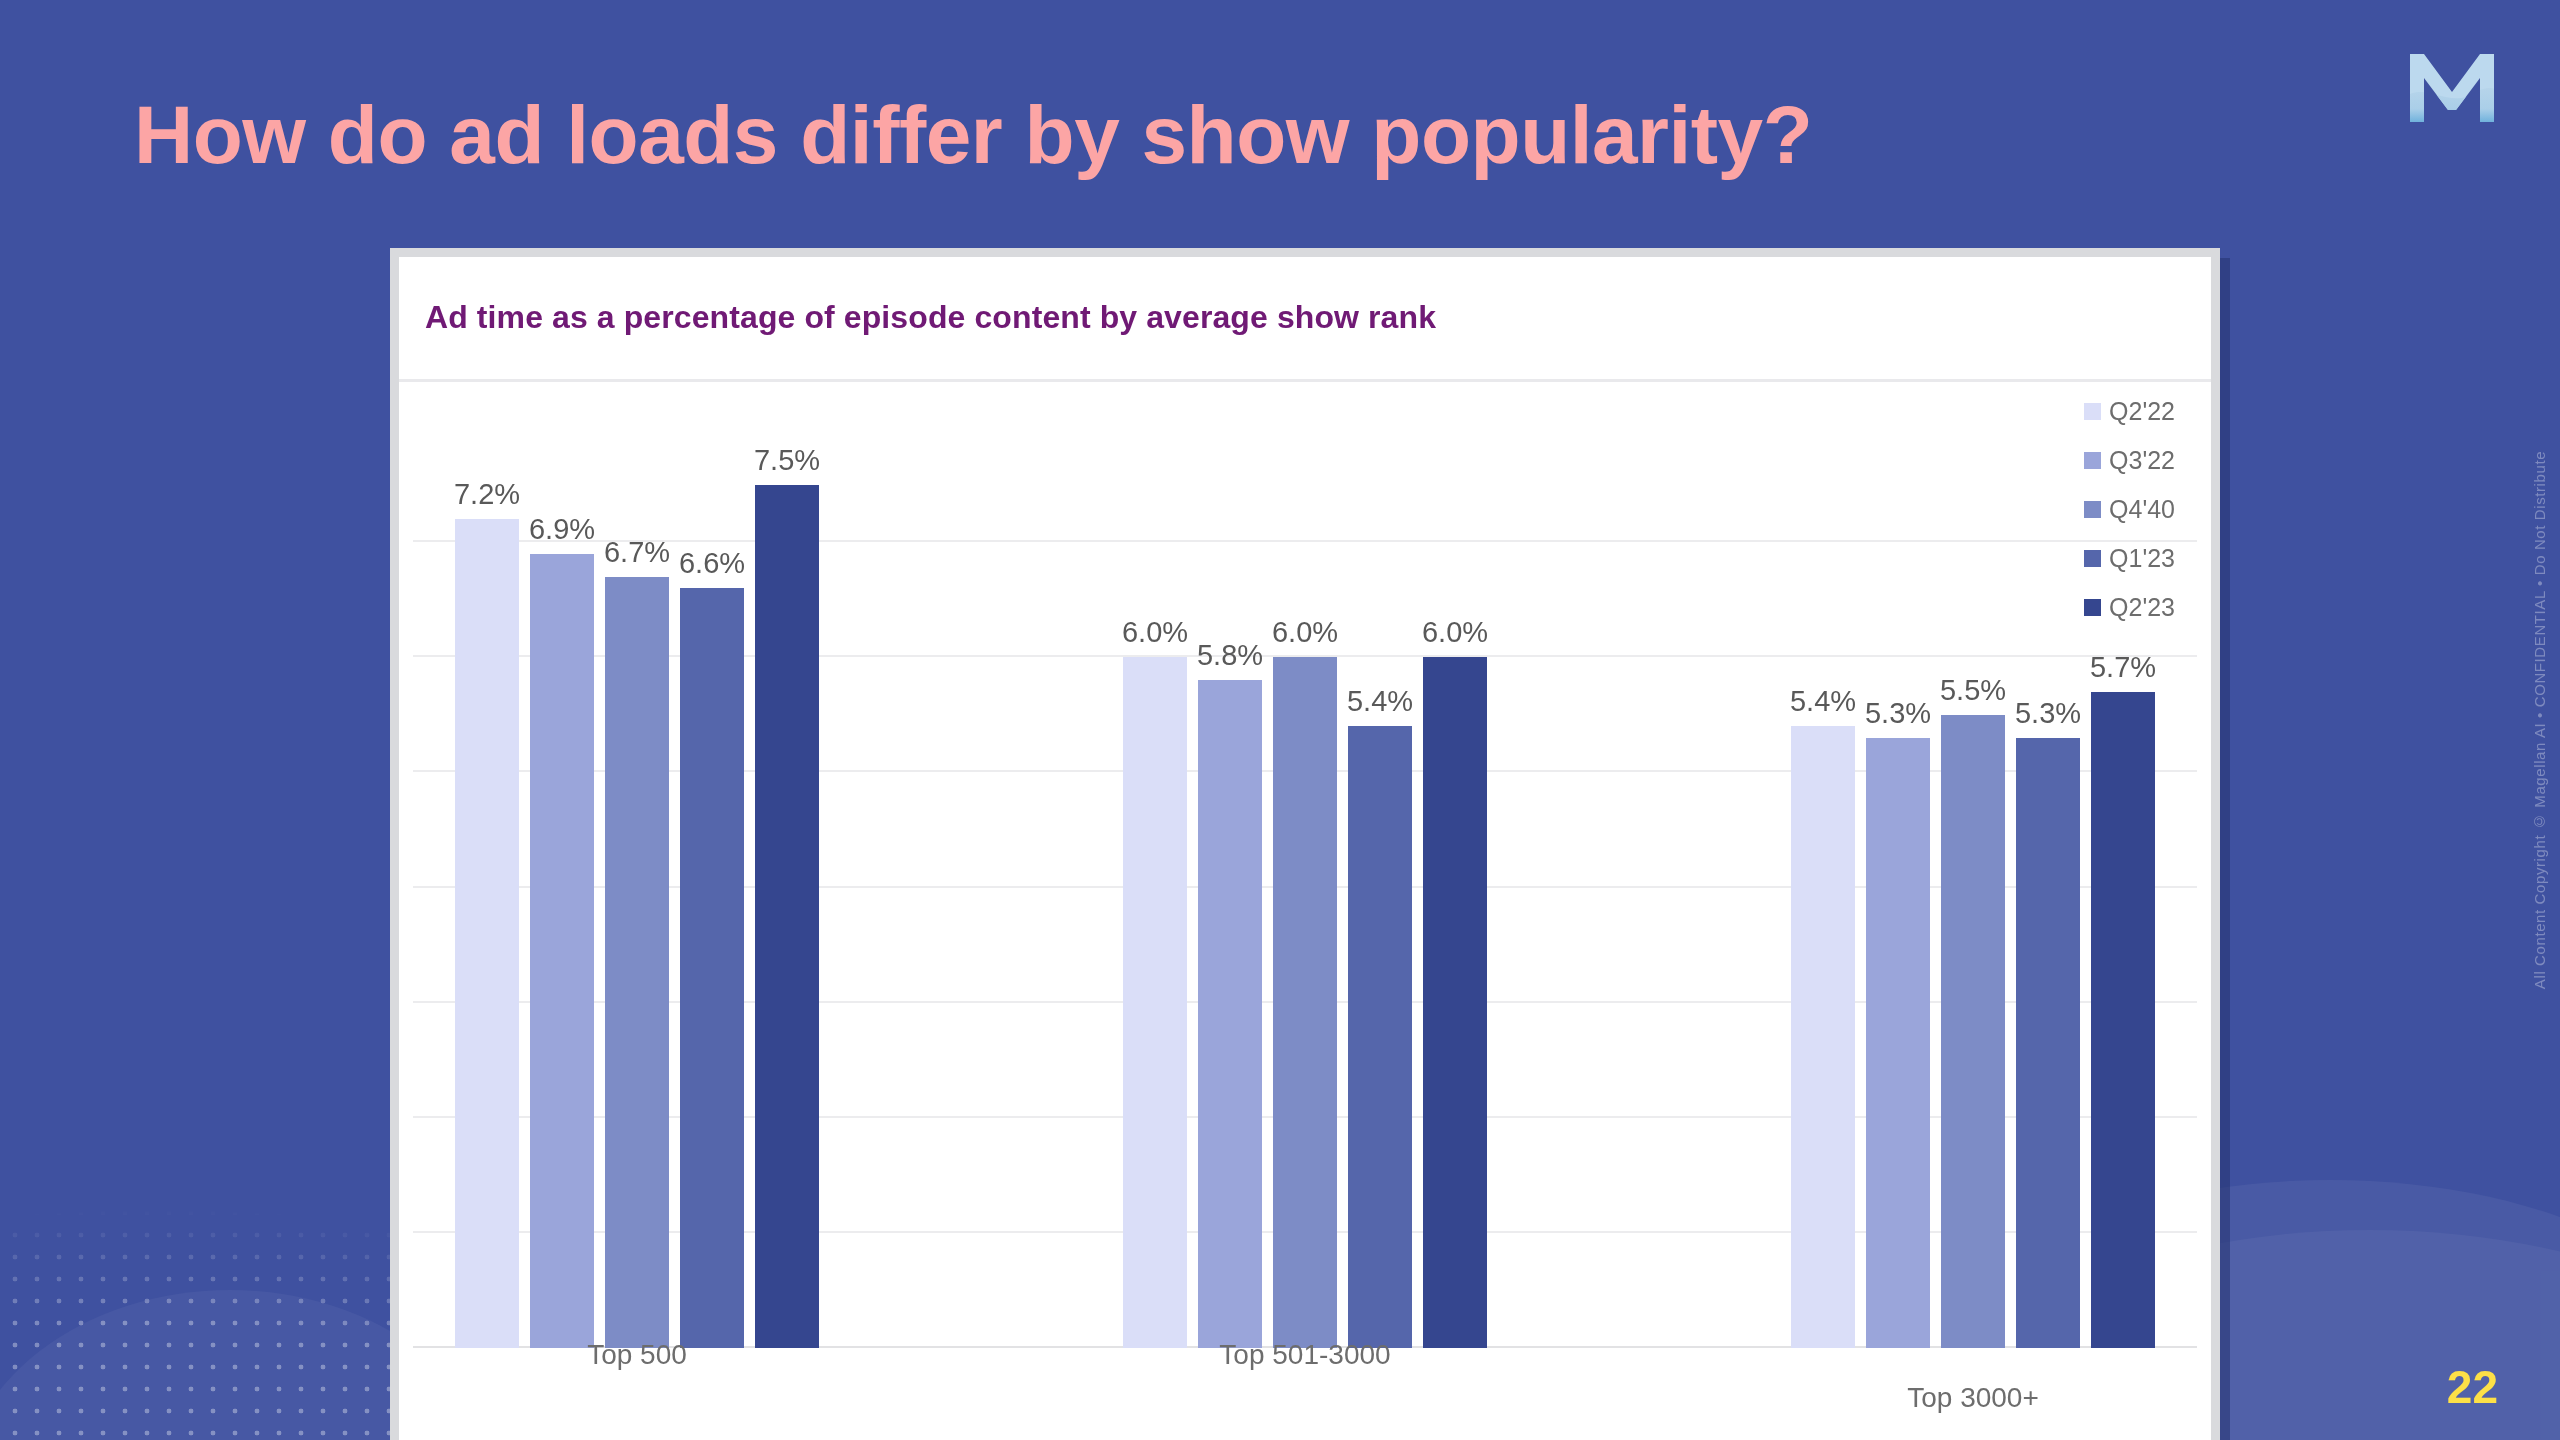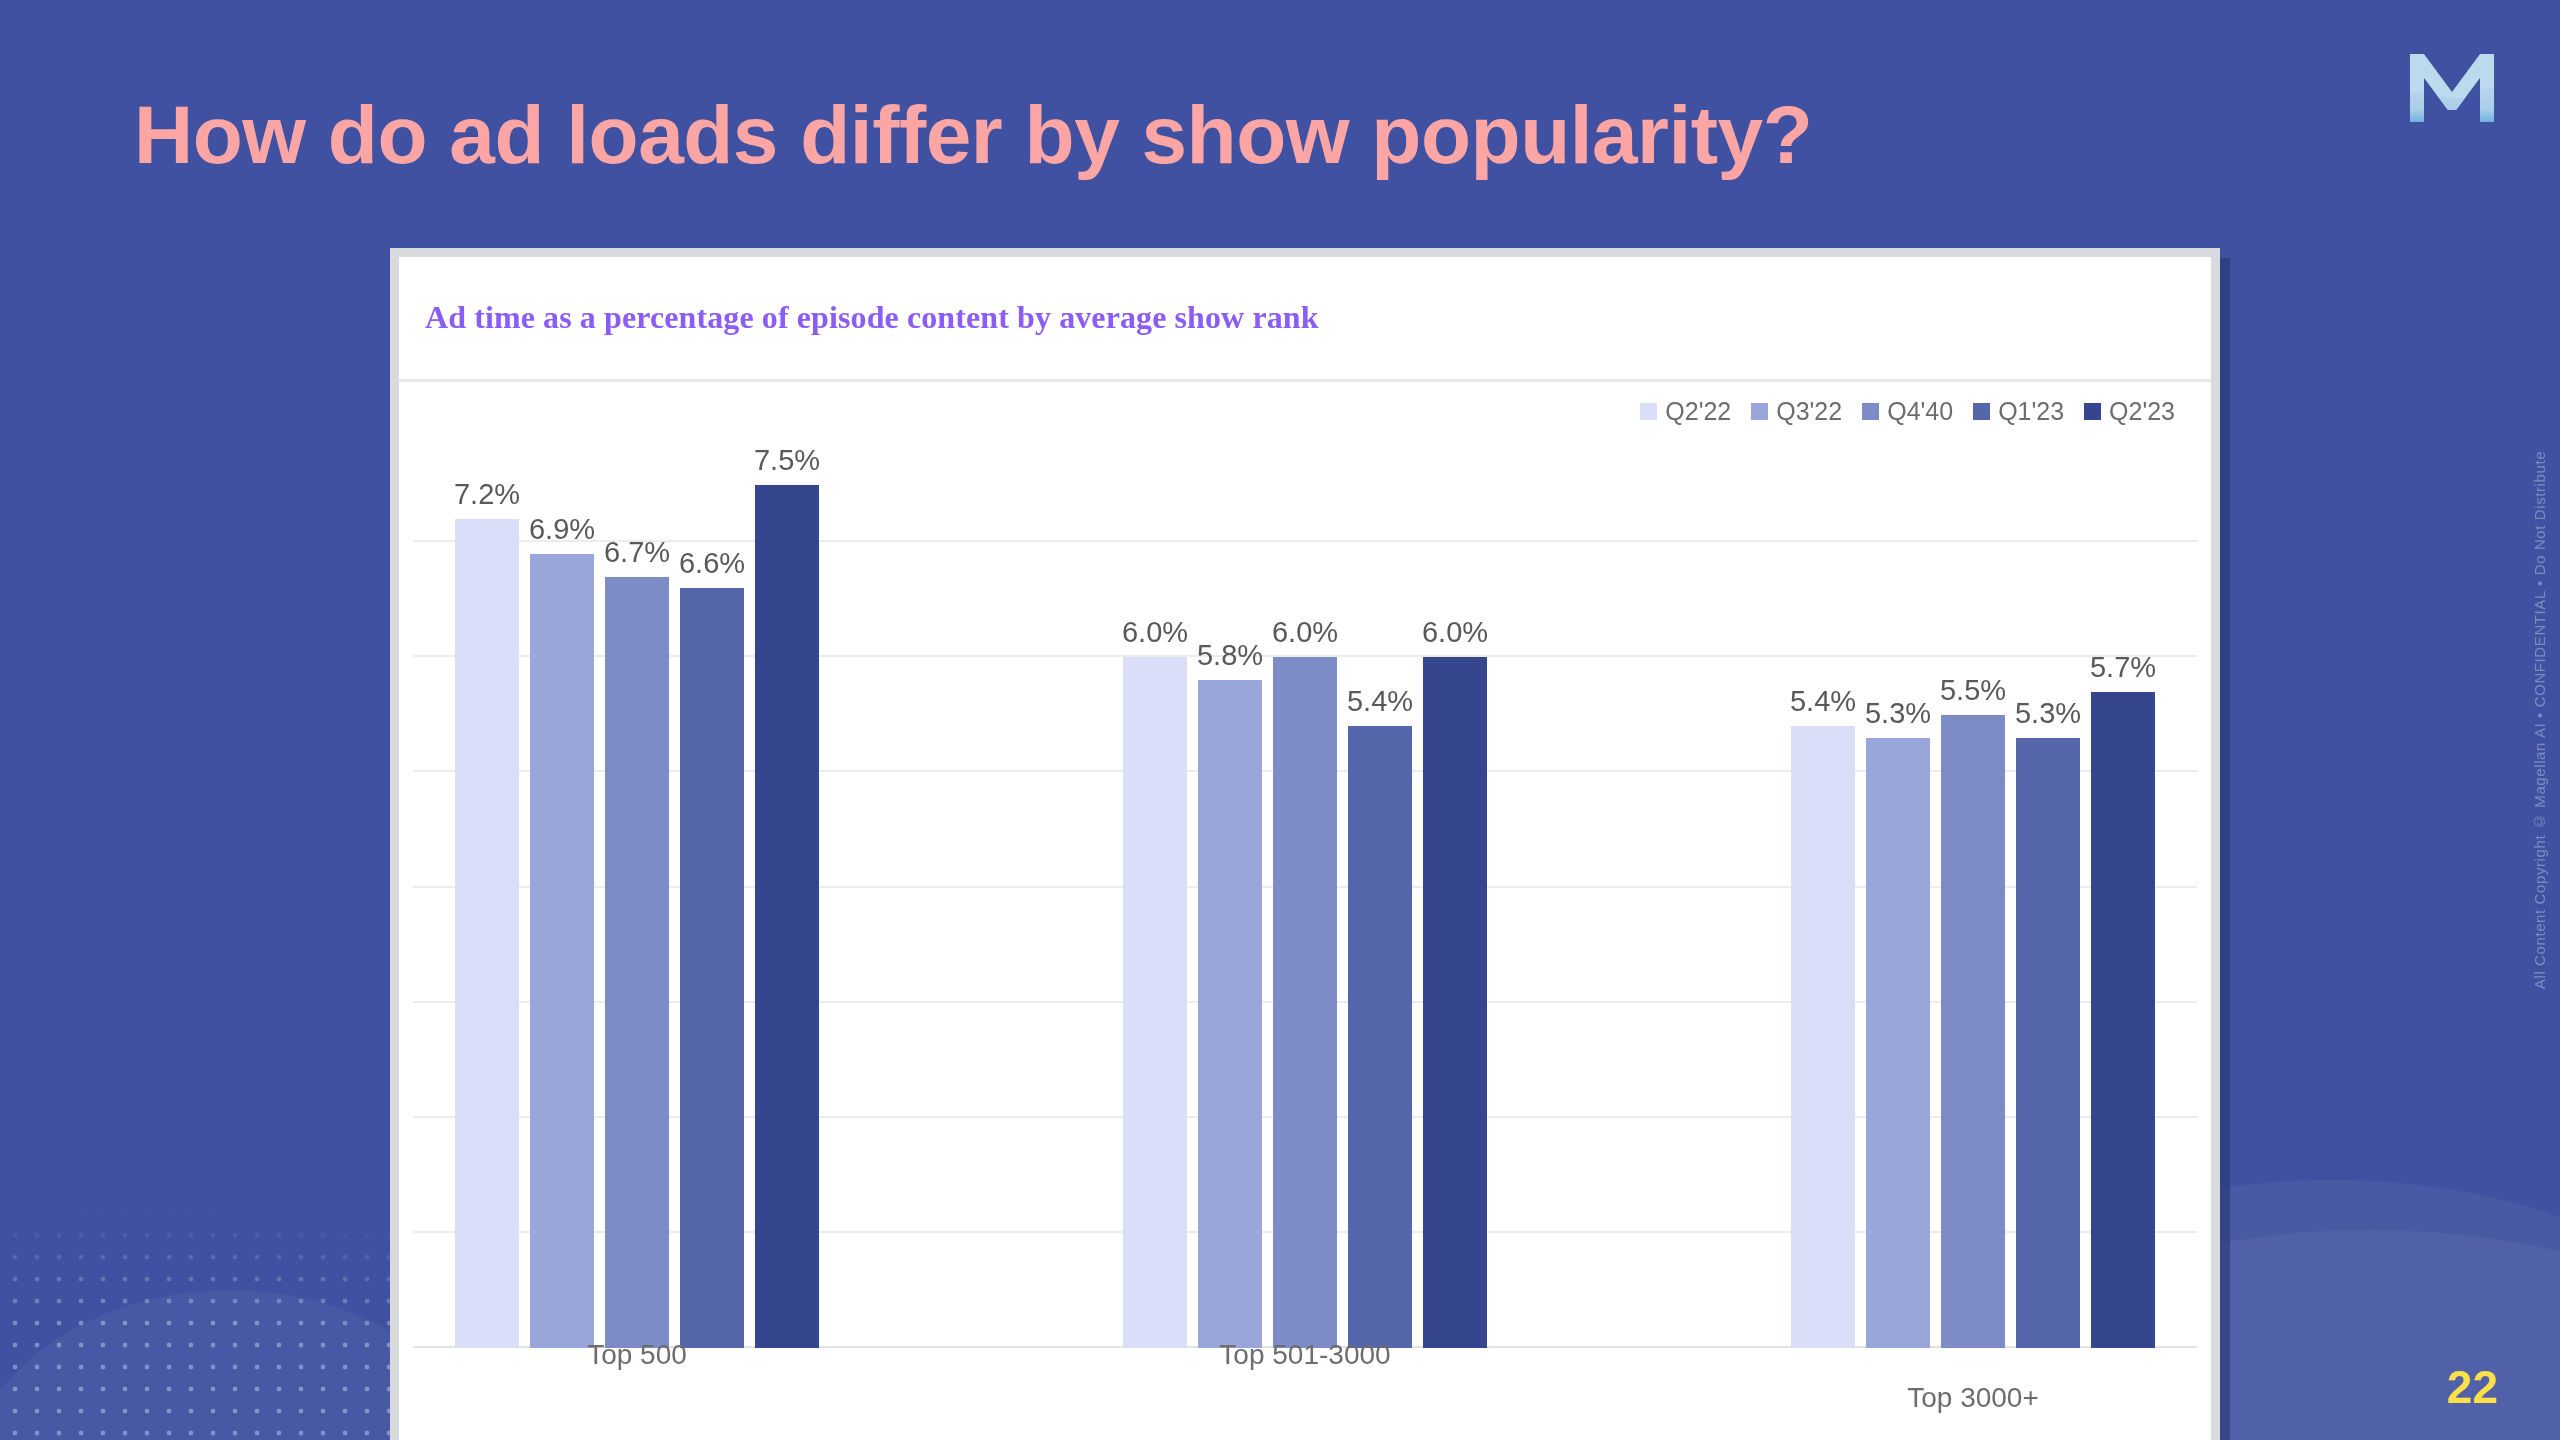--- a/index.html
+++ b/index.html
@@ -115,38 +115,38 @@
     position:relative;
     width:100%; height:100%;
     background:#ffffff;
   }
 
   .card-title {
     position:absolute;
     left:26px; top:42px;
     font-size:32px;
     font-weight:bold;
-    color:#8b5cf6;
+    color:#701a75;
     letter-spacing:0.1px;
-    font-family:Liberation Serif, serif;
   }
   .card-rule {
     position:absolute;
     left:0px; right:0px; top:122px;
     height:3px;
     background:#e9e9ec;
   }
 
   
   .legend {
     position:absolute;
     right:36px; top:140px;
     display:flex;
     align-items:center;
     gap:20px;
+    flex-direction:column;
   }
   .legend-item { display:flex; align-items:center; gap:8px; }
   .legend-swatch { width:17px; height:17px; flex:none; }
   .legend-label {
     font-size:25px;
     color:#6d6d6d;
     white-space:nowrap;
   }
 
   

